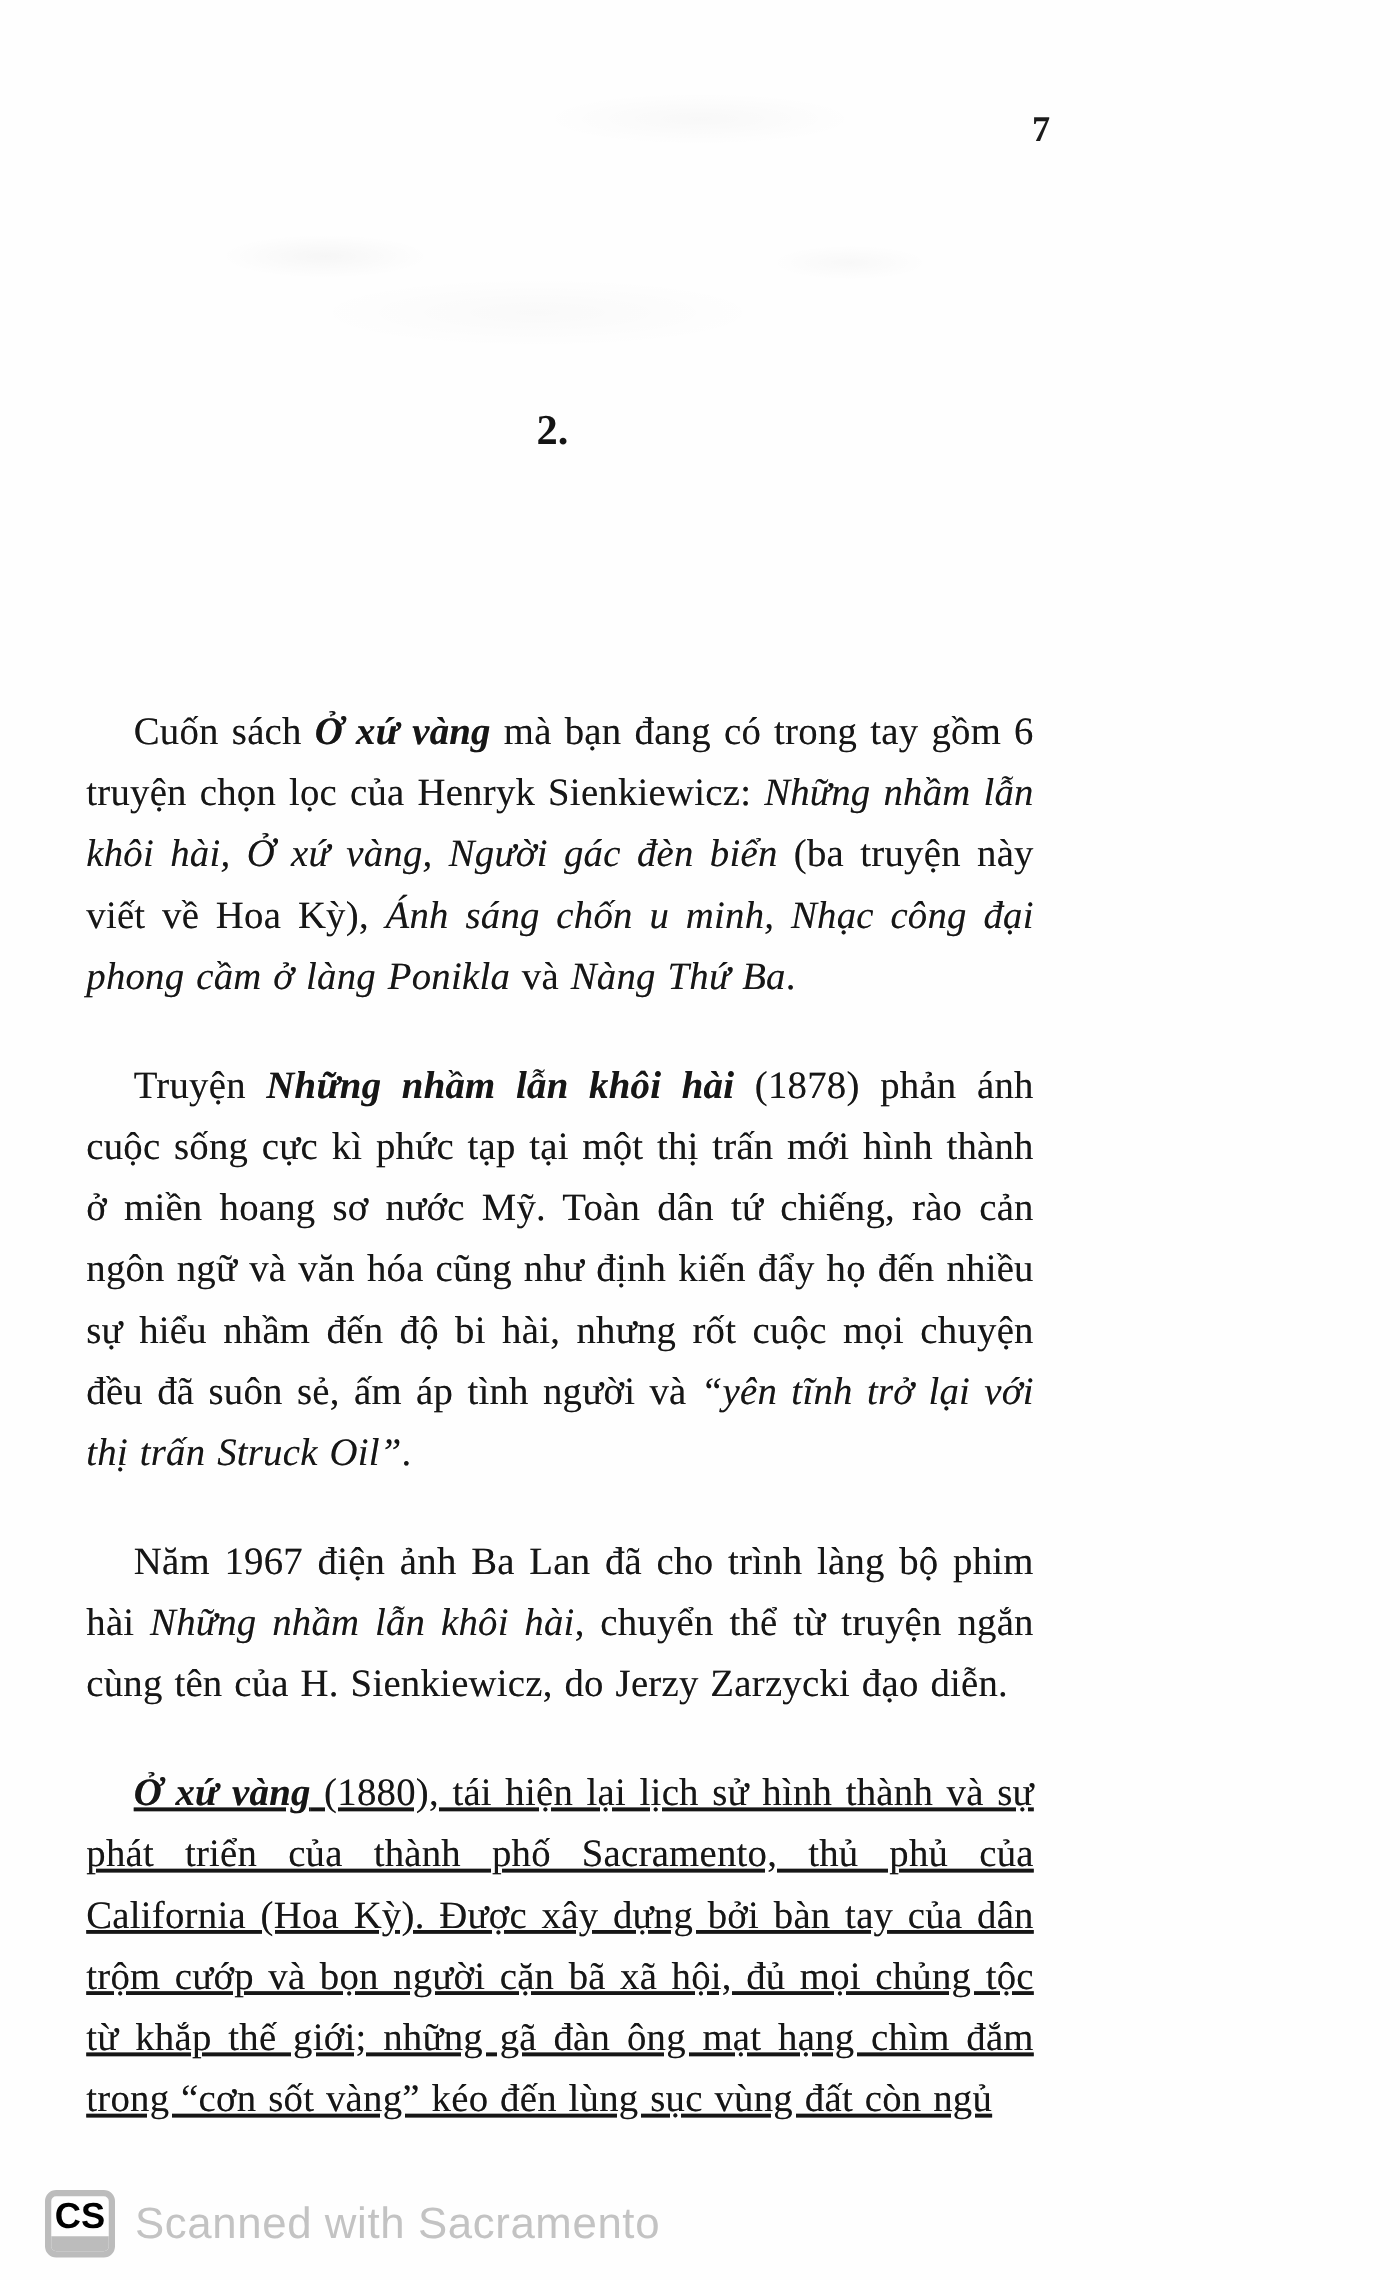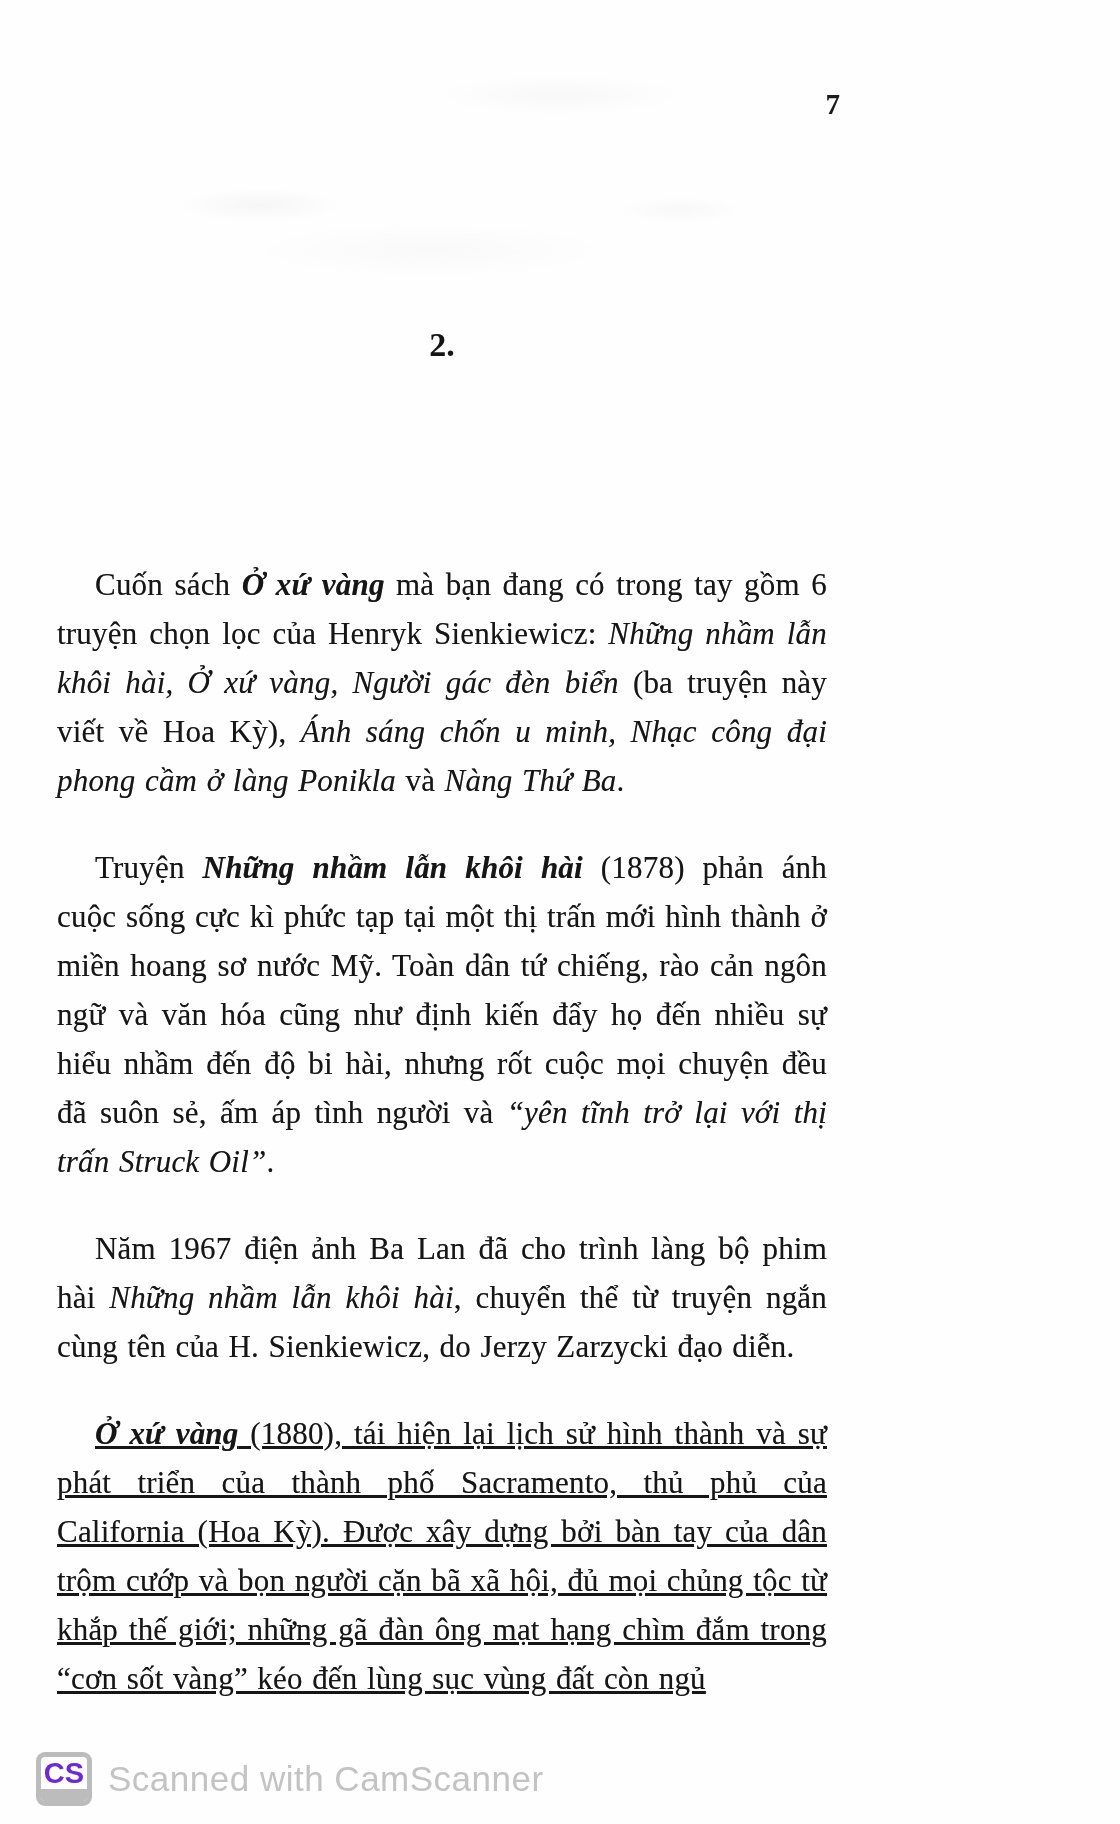--- a/index.html
+++ b/index.html
@@ -43,21 +43,21 @@
     width: 770px;
     color: #161616;
     font-size: 31px;
     line-height: 49px;
     letter-spacing: 0.2px;
     word-spacing: 1.5px;
     text-align: justify;
     text-shadow: 0 0 0.5px rgba(0,0,0,0.45);
   }
   .body-block p {
-    margin: 0 0 38px 0;
+    margin: 0 0 38px 12px;
     text-indent: 38px;
   }
   .body-block p:last-child { margin-bottom: 0; text-decoration: underline; }
   .it { font-style: italic; }
   .bd { font-weight: 700; }
   .footer {
     position: absolute;
     top: 1752px; left: 36px;
     display: flex;
     align-items: center;
@@ -70,21 +70,21 @@
     background: #fefefe;
     position: relative;
     display: flex;
     justify-content: center;
   }
   .cs-logo-text {
     font-family: "Liberation Sans", sans-serif;
     font-weight: 700;
     font-size: 29px;
     line-height: 32px;
-    color: #6d28d9;
+    color: #000000;
   }
   .cs-logo-bar {
     position: absolute;
     left: 0; bottom: 0;
     width: 100%; height: 12px;
     background: #bcbcbc;
     border-radius: 0 0 4px 4px;
   }
   .cs-label {
     font-family: "Liberation Sans", sans-serif;
@@ -108,16 +108,16 @@
       <p><span>Truyện </span><span class="it bd">Những nhầm lẫn khôi hài</span><span> (1878) phản ánh cuộc sống cực kì phức tạp tại một thị trấn mới hình thành ở miền hoang sơ nước Mỹ. Toàn dân tứ chiếng, rào cản ngôn ngữ và văn hóa cũng như định kiến đẩy họ đến nhiều sự hiểu nhầm đến độ bi hài, nhưng rốt cuộc mọi chuyện đều đã suôn sẻ, ấm áp tình người và </span><span class="it">“yên tĩnh trở lại với thị trấn Struck Oil”</span><span>.</span></p>
       <p><span>Năm 1967 điện ảnh Ba Lan đã cho trình làng bộ phim hài </span><span class="it">Những nhầm lẫn khôi hài</span><span>, chuyển thể từ truyện ngắn cùng tên của H. Sienkiewicz, do Jerzy Zarzycki đạo diễn.</span></p>
       <p><span class="it bd">Ở xứ vàng</span><span> (1880), tái hiện lại lịch sử hình thành và sự phát triển của thành phố Sacramento, thủ phủ của California (Hoa Kỳ). Được xây dựng bởi bàn tay của dân trộm cướp và bọn người cặn bã xã hội, đủ mọi chủng tộc từ khắp thế giới; những gã đàn ông mạt hạng chìm đắm trong “cơn sốt vàng” kéo đến lùng sục vùng đất còn ngủ</span></p>
     </div>
 
   <div class="footer">
     <div class="cs-logo">
       <span class="cs-logo-text">CS</span>
       <span class="cs-logo-bar"></span>
     </div>
-    <div class="cs-label">Scanned with CamScanner</div>
+    <div class="cs-label">Scanned with Sacramento</div>
   </div>
 
 </div>
 
 </body></html>

